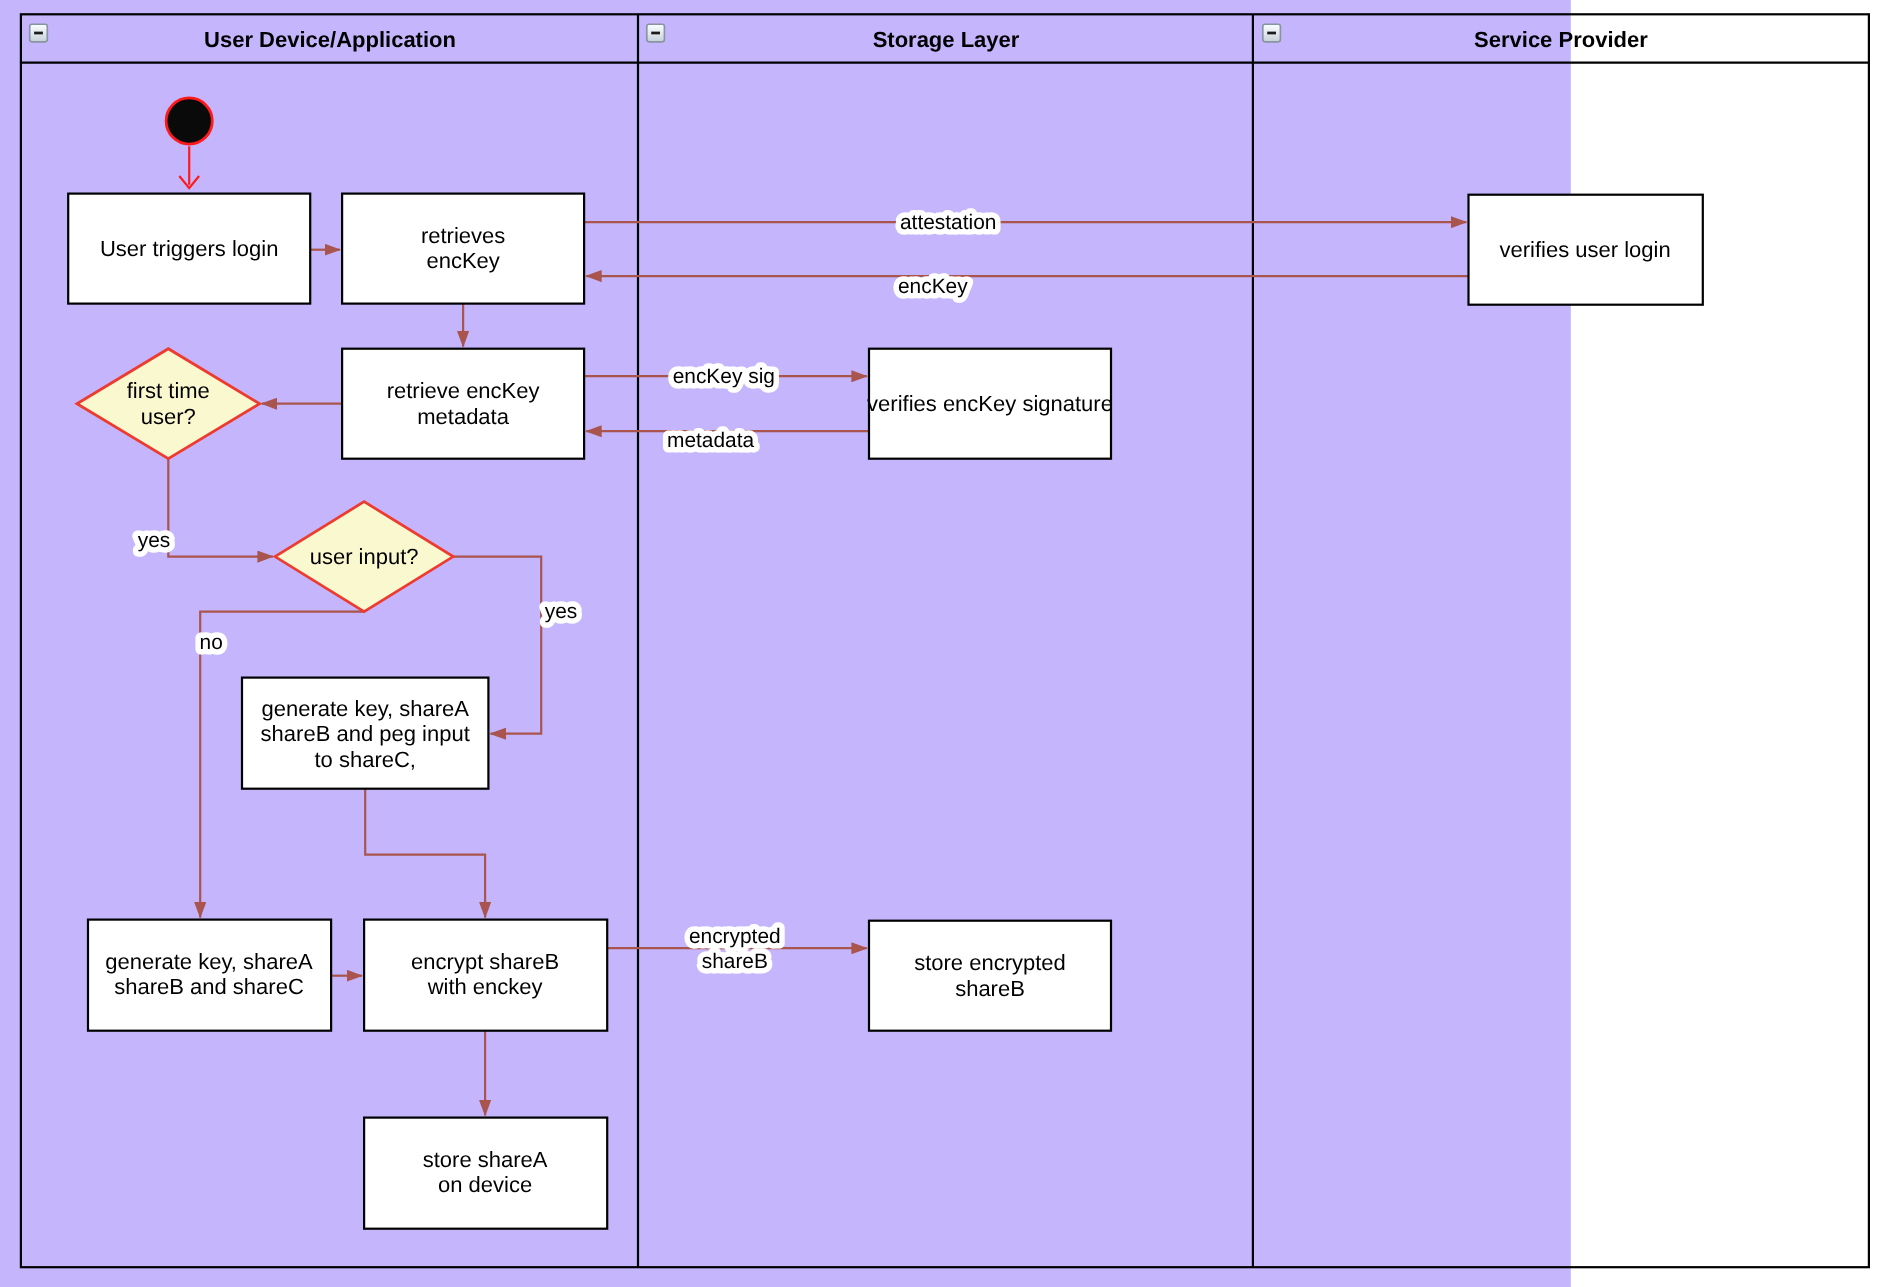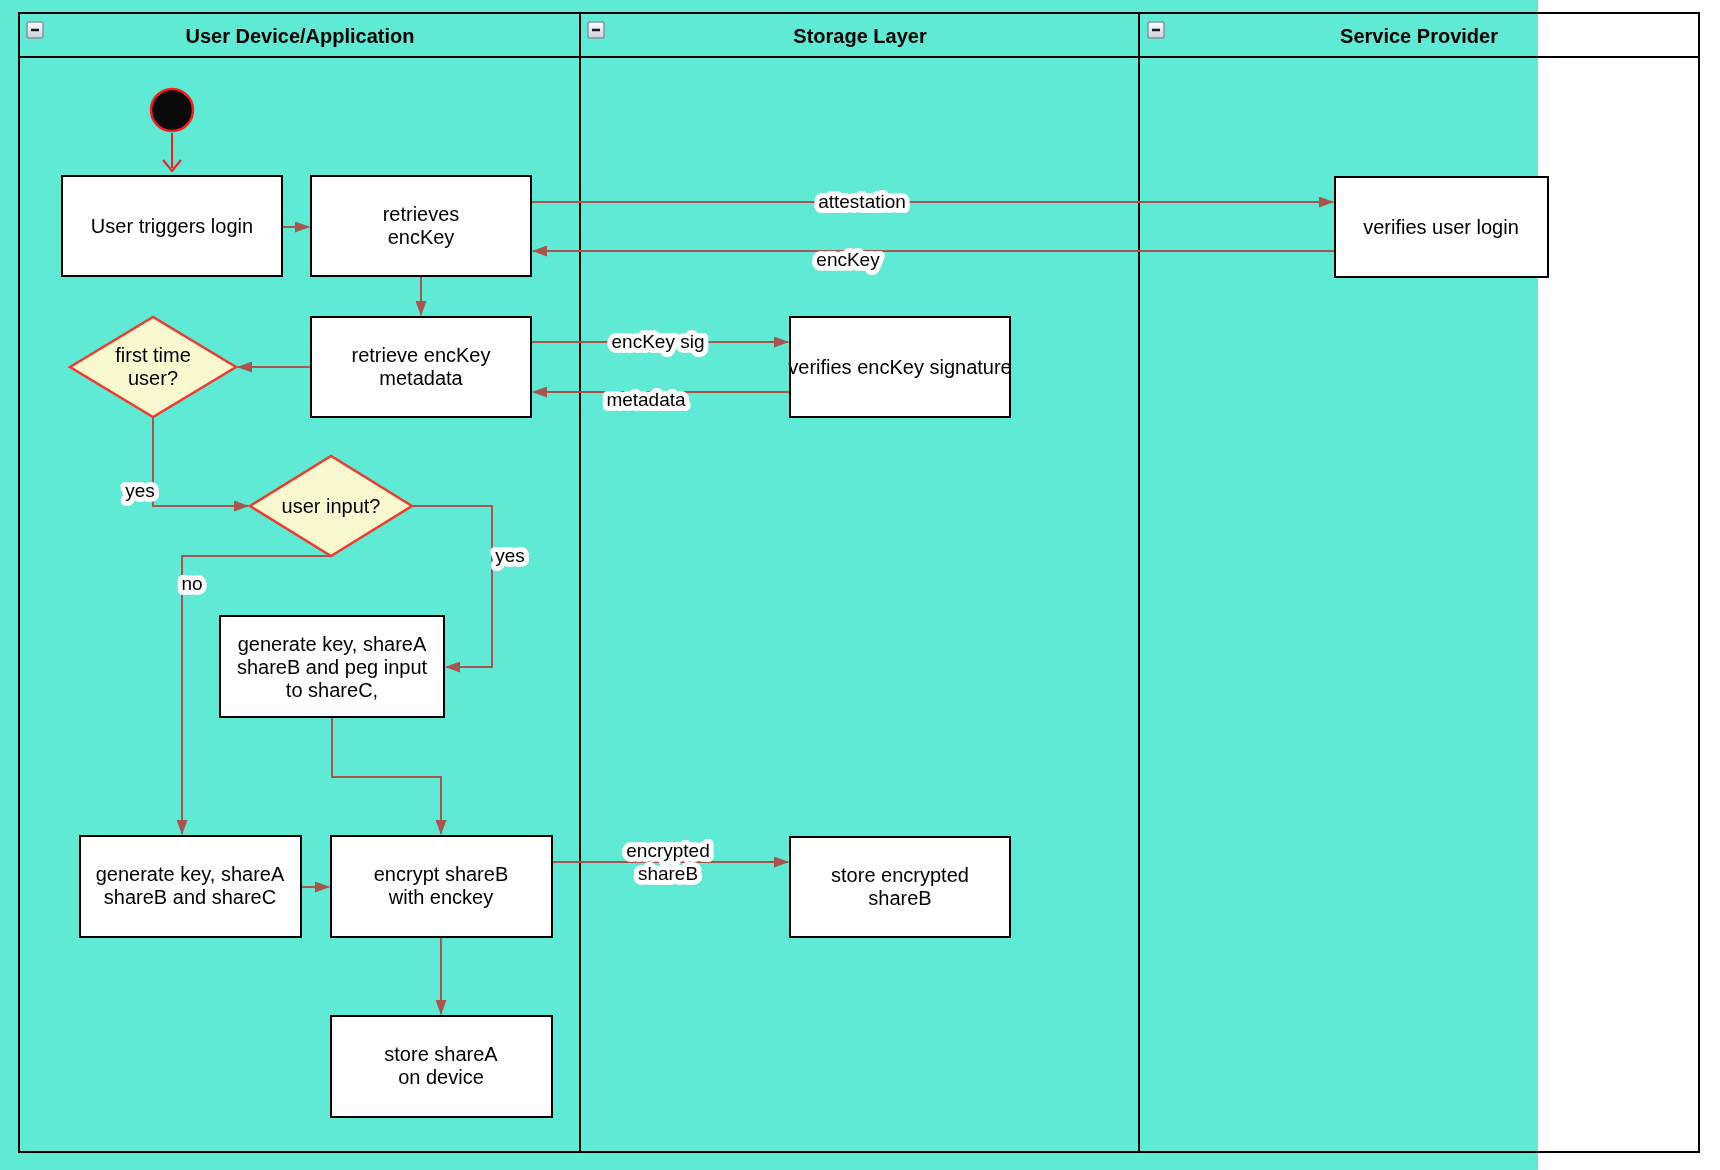--- a/index.html
+++ b/index.html
@@ -1,16 +1,16 @@
 <!DOCTYPE html>
 <html><head>
 <meta charset="utf-8">
 <style>
   html,body{margin:0;padding:0;background:#ffffff;}
-  .canvas-wrap{width:1538px;height:1170px;position:relative;background:#5eead4;
+  .canvas-wrap{width:1428px;height:1170px;position:relative;background:#c4b5fd;
     font-family:"Liberation Sans", sans-serif;text-align:center;}
   svg{display:block;}
   text{font-family:"Liberation Sans", sans-serif;fill:#000000;}
   .lane-title{font-size:20px;font-weight:bold;}
   .node-text{font-size:20px;}
   .edge-label{font-size:19px;paint-order:stroke;stroke:#ffffff;stroke-width:10px;stroke-linejoin:round;}
   .node{fill:#ffffff;stroke:#000000;stroke-width:2;}
   .decision{fill:#FAF8CF;stroke:#EE3B2F;stroke-width:2.5;}
   .edge{fill:none;stroke:#A9544D;stroke-width:2;}
   .frame{fill:none;stroke:#000000;stroke-width:2;}

